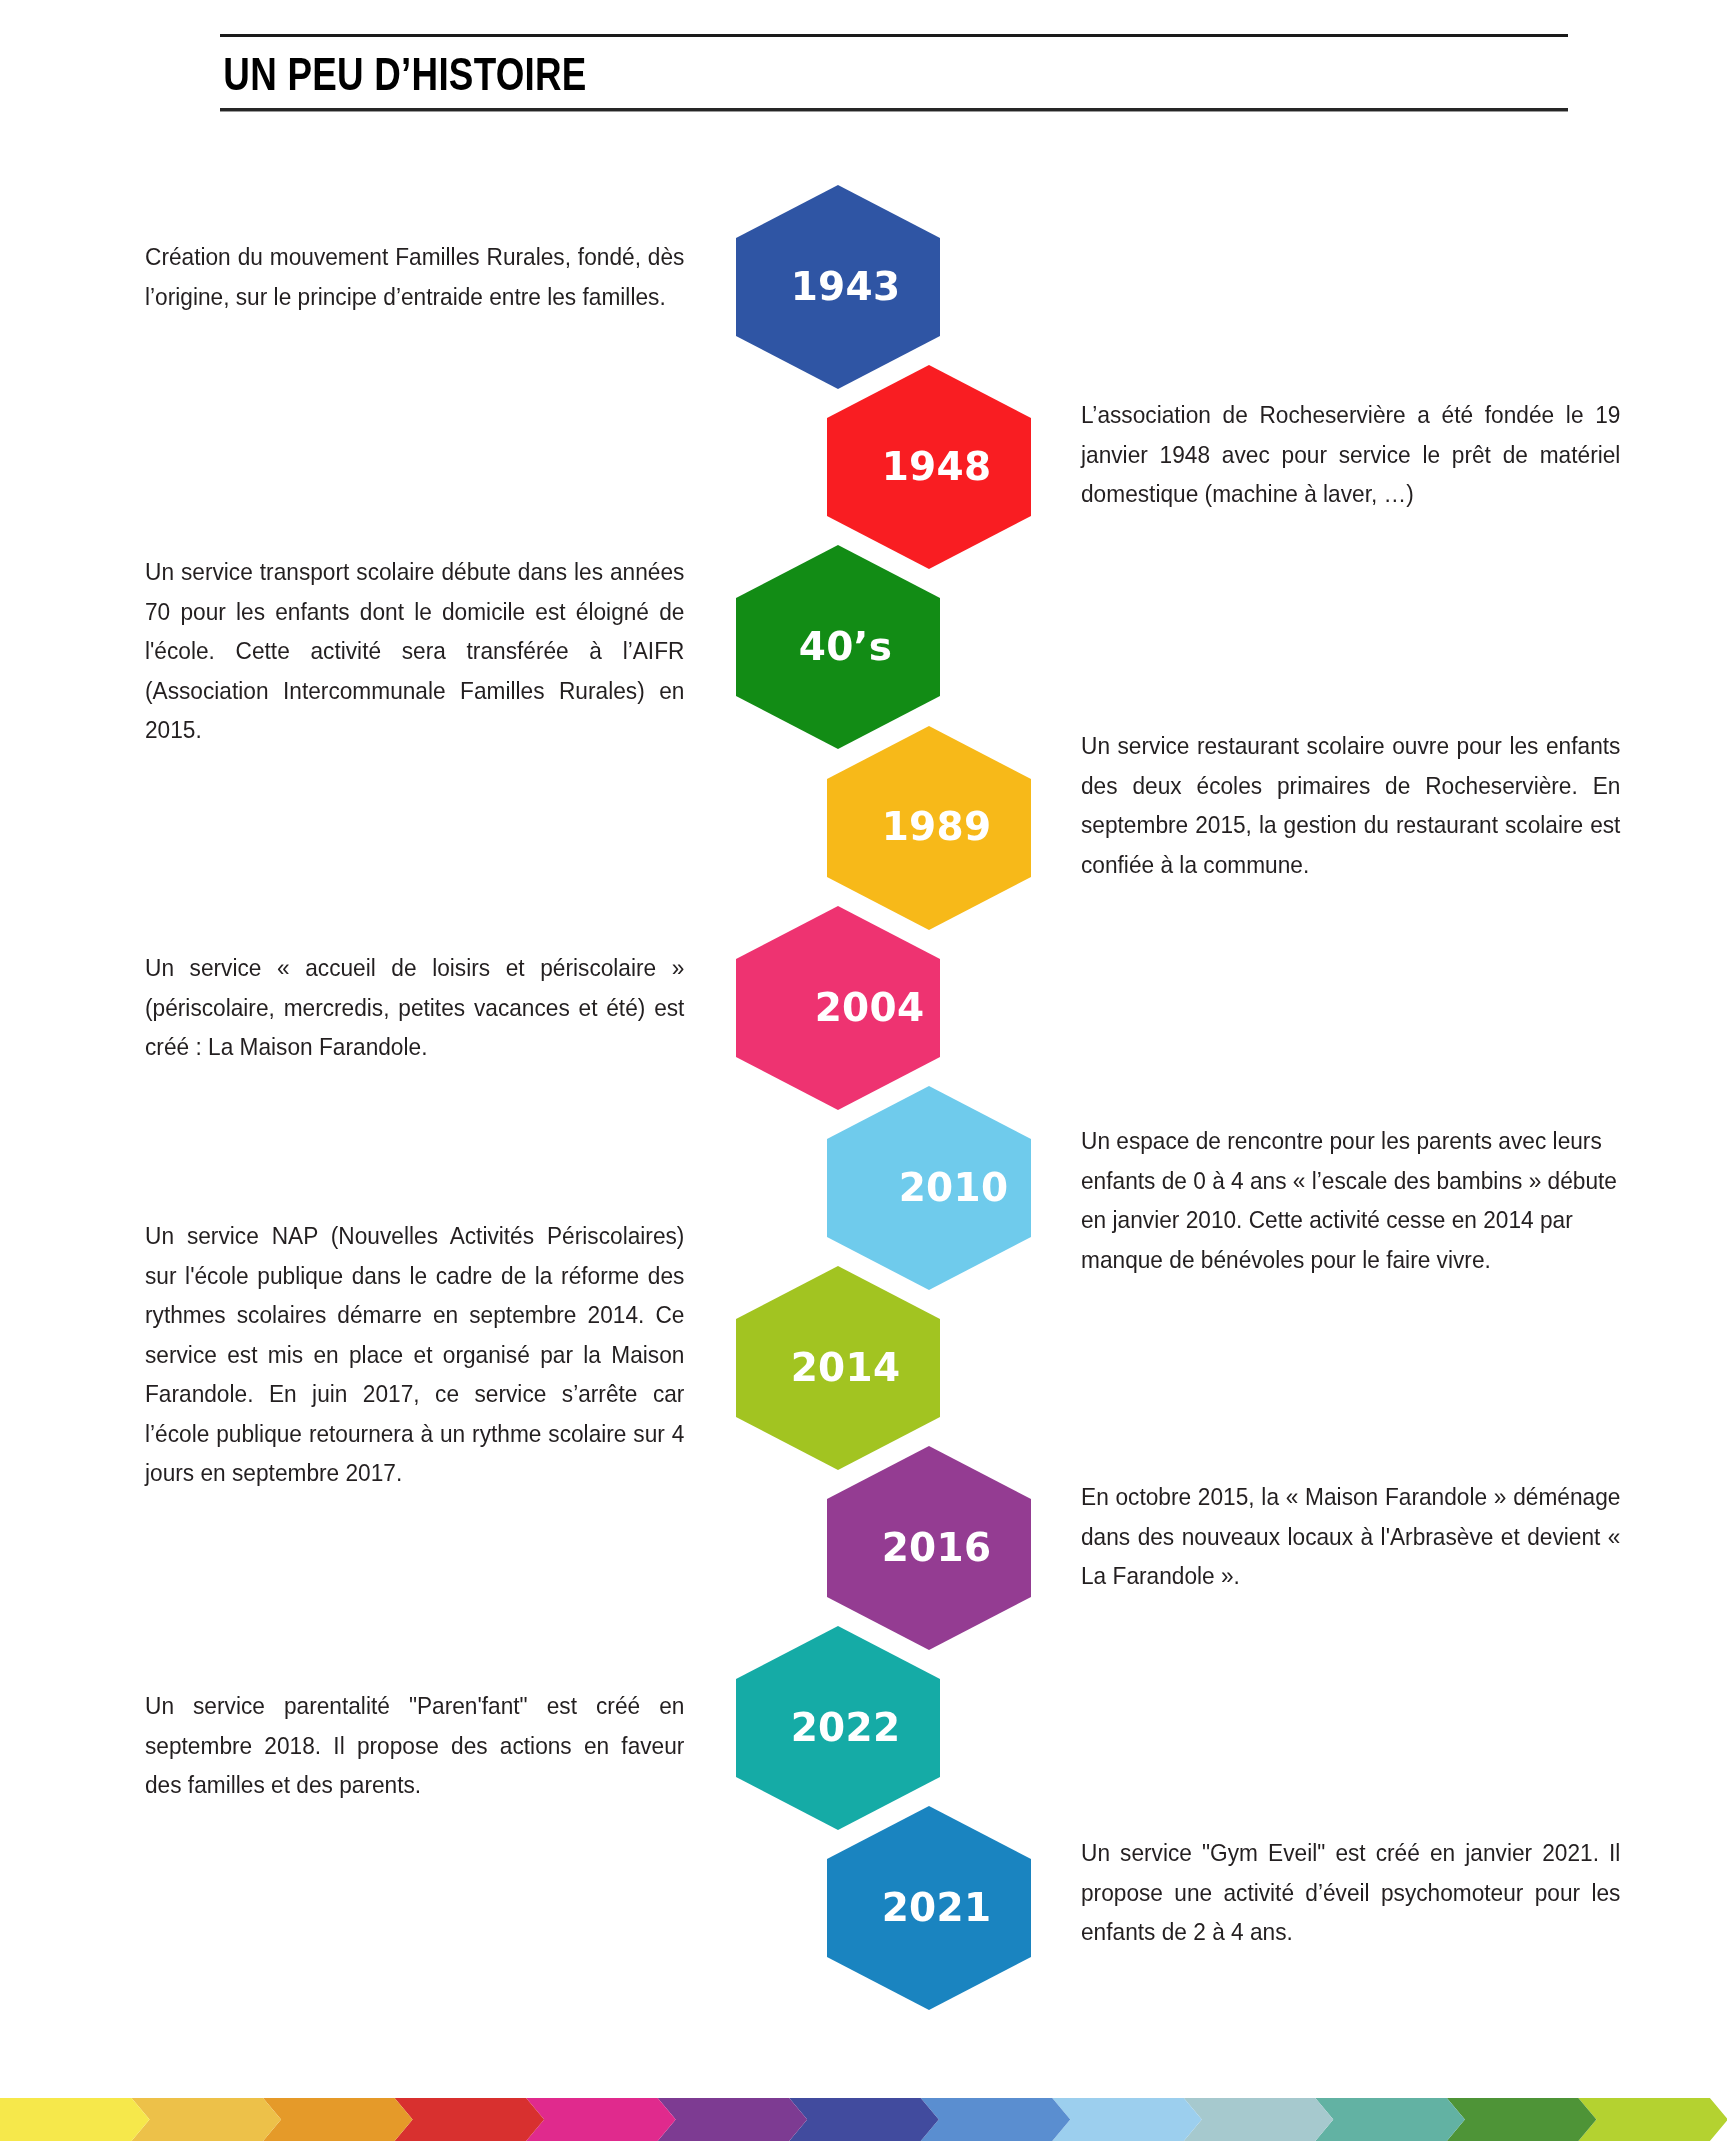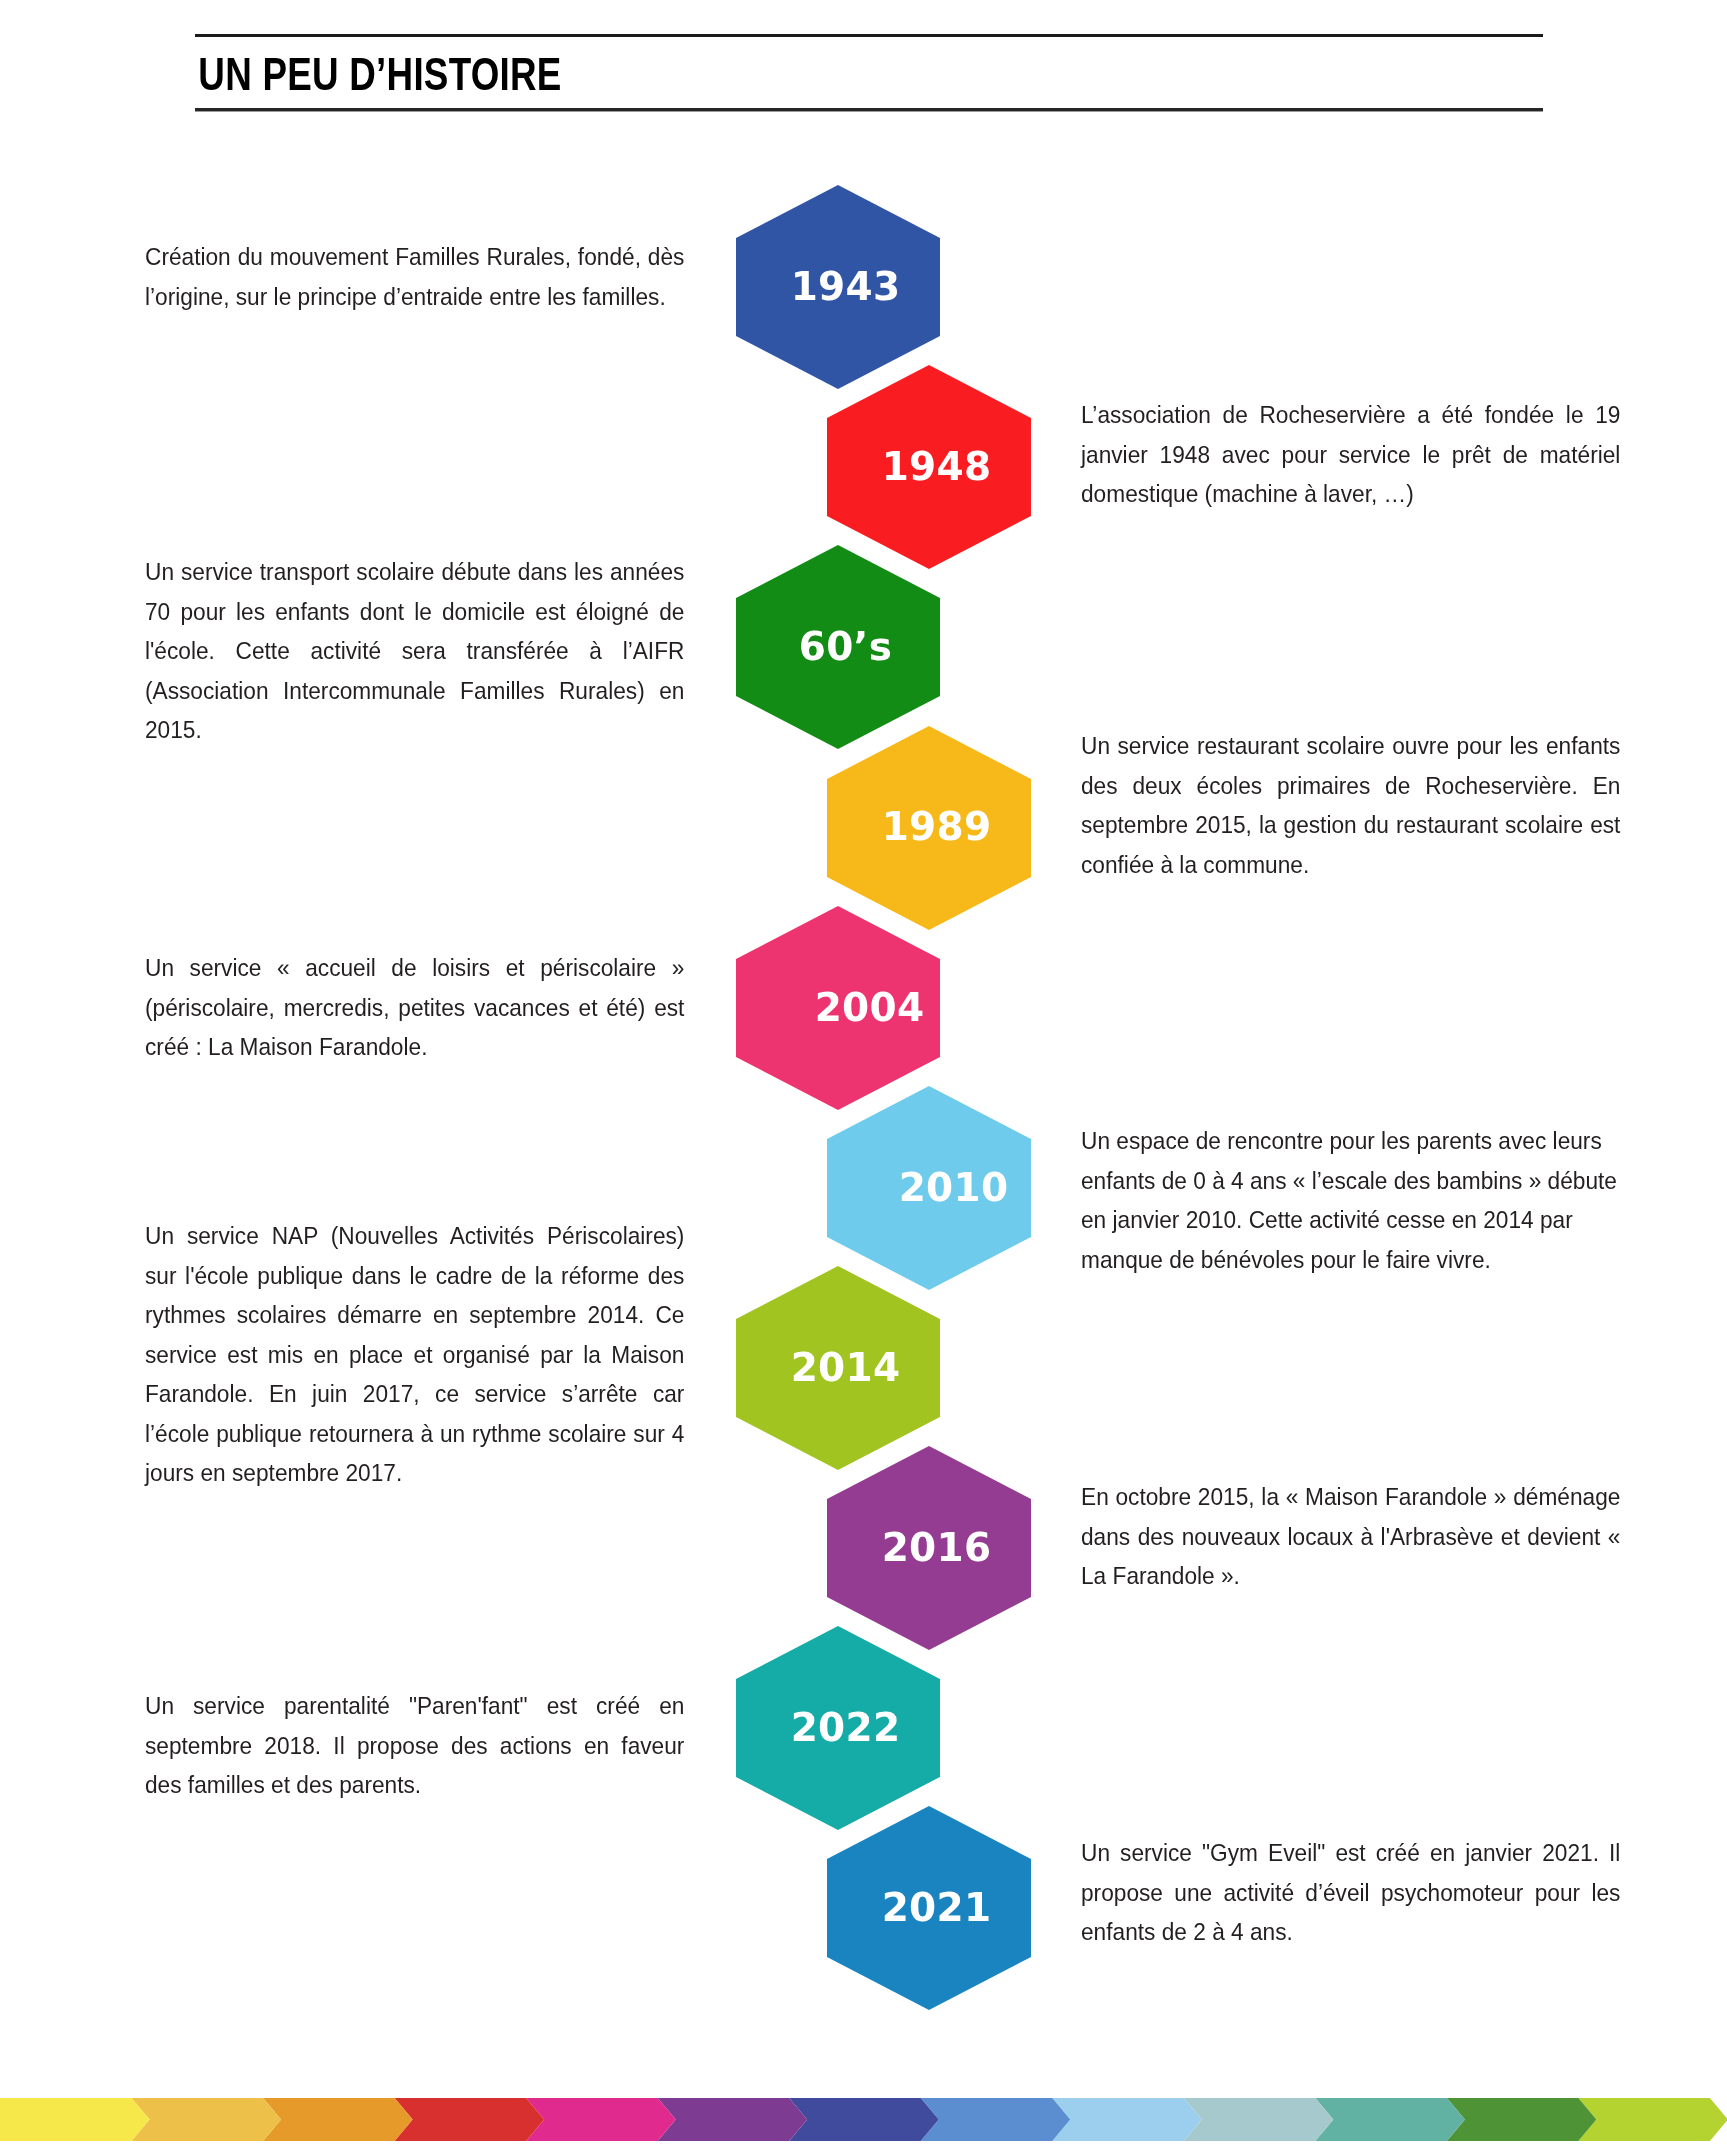--- a/index.html
+++ b/index.html
@@ -11,21 +11,21 @@
     width: 1728px;
     height: 2151px;
     position: relative;
     font-family: "Liberation Sans", "DejaVu Sans", sans-serif;
     overflow: hidden;
   }
 
   
   #header-block {
     position: absolute;
-    left: 195px;
+    left: 220px;
     top: 34px;
     width: 1348px;
   }
   #rule-top {
     height: 0;
     border-top: 3.5px solid #1a1a1a;
   }
   #rule-bottom {
     height: 0;
     border-top: 3.5px solid #262626;
@@ -121,21 +121,21 @@
 </div>
 
 <div id="timeline">
     <div class="hex" style="left: 736px; top: 185px; background: rgb(47, 85, 164);"></div>
     <div class="hex-label" style="left: 736px; top: 264px;">1943</div>
     <div class="story" style="left: 145px; width: 580px; top: 237px;">Création du mouvement Familles Rurales, fondé, dès l’origine, sur le principe d’entraide entre les familles.</div>
     <div class="hex" style="left: 827px; top: 365px; background: rgb(249, 29, 34);"></div>
     <div class="hex-label" style="left: 827px; top: 444px;">1948</div>
     <div class="story right" style="left: 1081px; width: 580px; top: 395px;">L’association de Rocheservière a été fondée le 19 janvier 1948 avec pour service le prêt de matériel domestique (machine à laver, …)</div>
     <div class="hex" style="left: 736px; top: 545px; background: rgb(18, 140, 21);"></div>
-    <div class="hex-label" style="left: 736px; top: 624px;">60’s</div>
+    <div class="hex-label" style="left: 736px; top: 624px;">40’s</div>
     <div class="story" style="left: 145px; width: 580px; top: 552px;">Un service transport scolaire débute dans les années 70 pour les enfants dont le domicile est éloigné de l'école. Cette activité sera transférée à l’AIFR (Association Intercommunale Familles Rurales) en 2015.</div>
     <div class="hex" style="left: 827px; top: 726px; background: rgb(247, 185, 25);"></div>
     <div class="hex-label" style="left: 827px; top: 804px;">1989</div>
     <div class="story right" style="left: 1081px; width: 580px; top: 726px;">Un service restaurant scolaire ouvre pour les enfants des deux écoles primaires de Rocheservière. En septembre 2015, la gestion du restaurant scolaire est confiée à la commune.</div>
     <div class="hex" style="left: 736px; top: 906px; background: rgb(238, 51, 113);"></div>
     <div class="hex-label" style="left: 736px; top: 985px; padding-left: 24px;">2004</div>
     <div class="story" style="left: 145px; width: 580px; top: 948px;">Un service « accueil de loisirs et périscolaire » (périscolaire, mercredis, petites vacances et été) est créé : La Maison Farandole.</div>
     <div class="hex" style="left: 827px; top: 1086px; background: rgb(111, 203, 236);"></div>
     <div class="hex-label" style="left: 827px; top: 1165px; padding-left: 17px;">2010</div>
     <div class="story right flush" style="left: 1081px; width: 580px; top: 1121px;">Un espace de rencontre pour les parents avec leurs enfants de 0 à 4 ans « l’escale des bambins » débute en janvier 2010. Cette activité cesse en 2014 par manque de bénévoles pour le faire vivre.</div>

